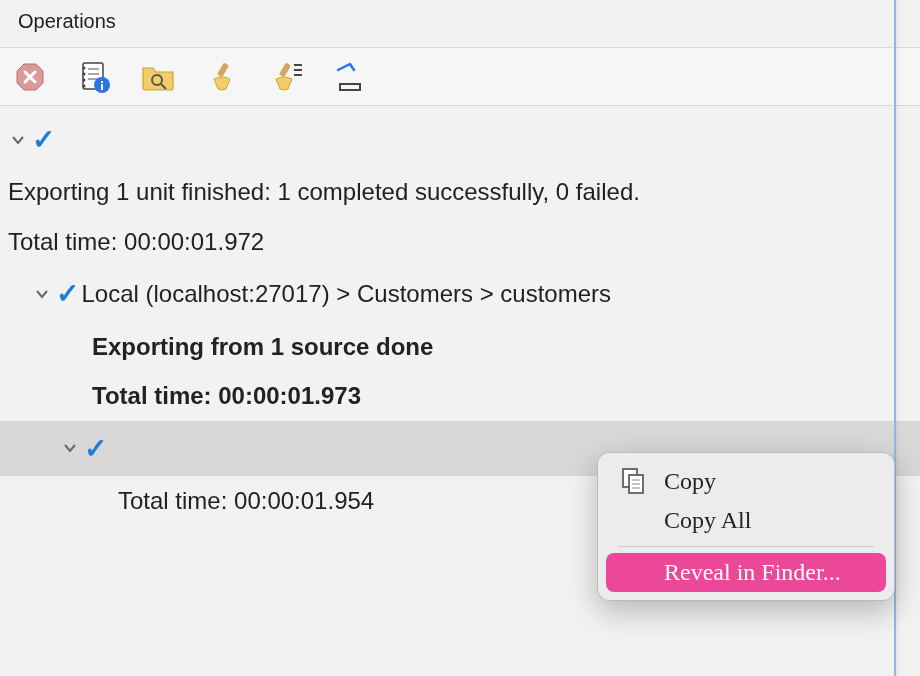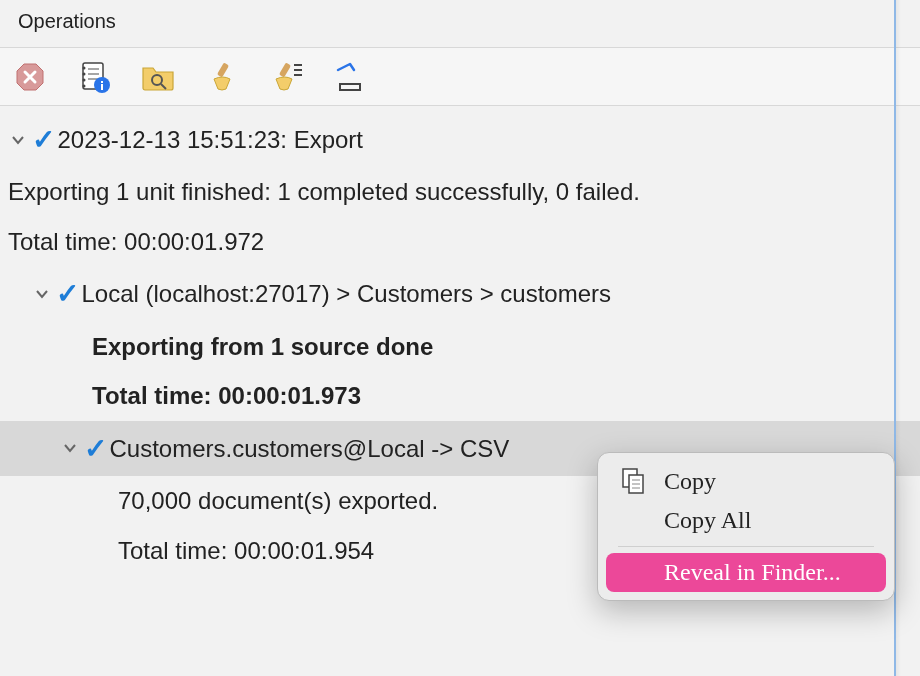--- a/index.html
+++ b/index.html
@@ -178,21 +178,20 @@
 
 <div class="tree">
 
   <div class="tree-row indent-0">
     <span class="chevron">
       <svg width="16" height="16" viewBox="0 0 16 16">
           <path d="M3 5 l5 6 l5 -6" fill="none" stroke="#666" stroke-width="2"></path>
         </svg>
     </span>
     <span class="check">✓</span>
-    <span class="row-text">2023-12-13 15:51:23:  Export</span>
   </div>
   <div class="tree-row detail-0">
     <span class="row-text">Exporting 1 unit finished: 1 completed successfully, 0 failed.</span>
   </div>
   <div class="tree-row detail-0">
     <span class="row-text">Total time: 00:00:01.972</span>
   </div>
 
   <div class="tree-row indent-1">
     <span class="chevron">
@@ -210,24 +209,20 @@
     <span class="row-text">Total time: 00:00:01.973</span>
   </div>
 
   <div class="tree-row indent-2 selected">
     <span class="chevron">
       <svg width="16" height="16" viewBox="0 0 16 16">
           <path d="M3 5 l5 6 l5 -6" fill="none" stroke="#666" stroke-width="2"></path>
         </svg>
     </span>
     <span class="check">✓</span>
-    <span class="row-text">Customers.customers@Local -&gt; CSV</span>
-  </div>
-  <div class="tree-row detail-2">
-    <span class="row-text">70,000 document(s) exported.</span>
   </div>
   <div class="tree-row detail-2">
     <span class="row-text">Total time: 00:00:01.954</span>
   </div>
 
 </div>
 
 <div class="blue-right-border"></div>
 
 <div class="context-menu">

